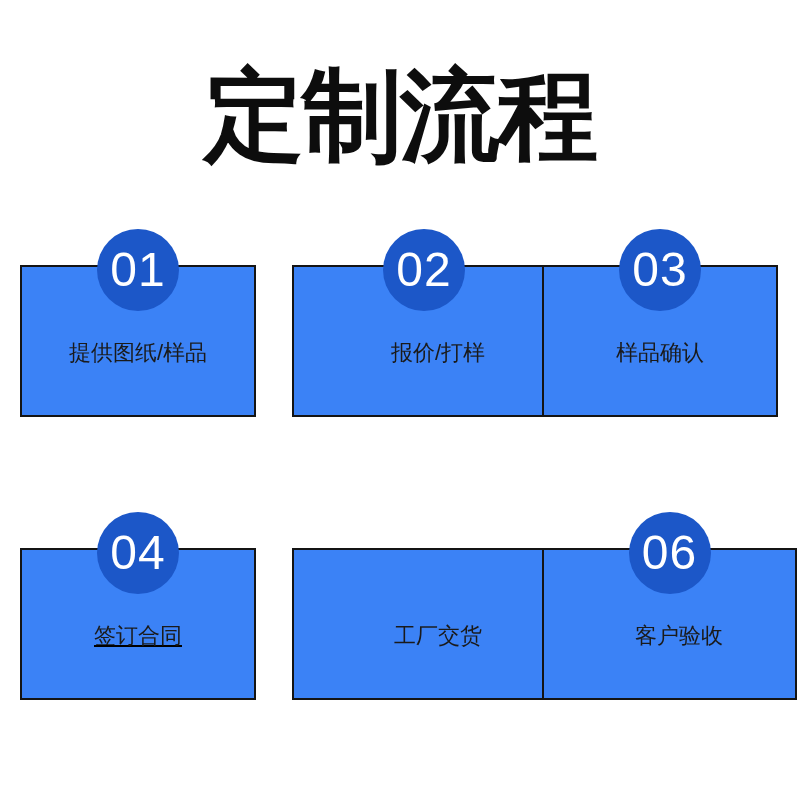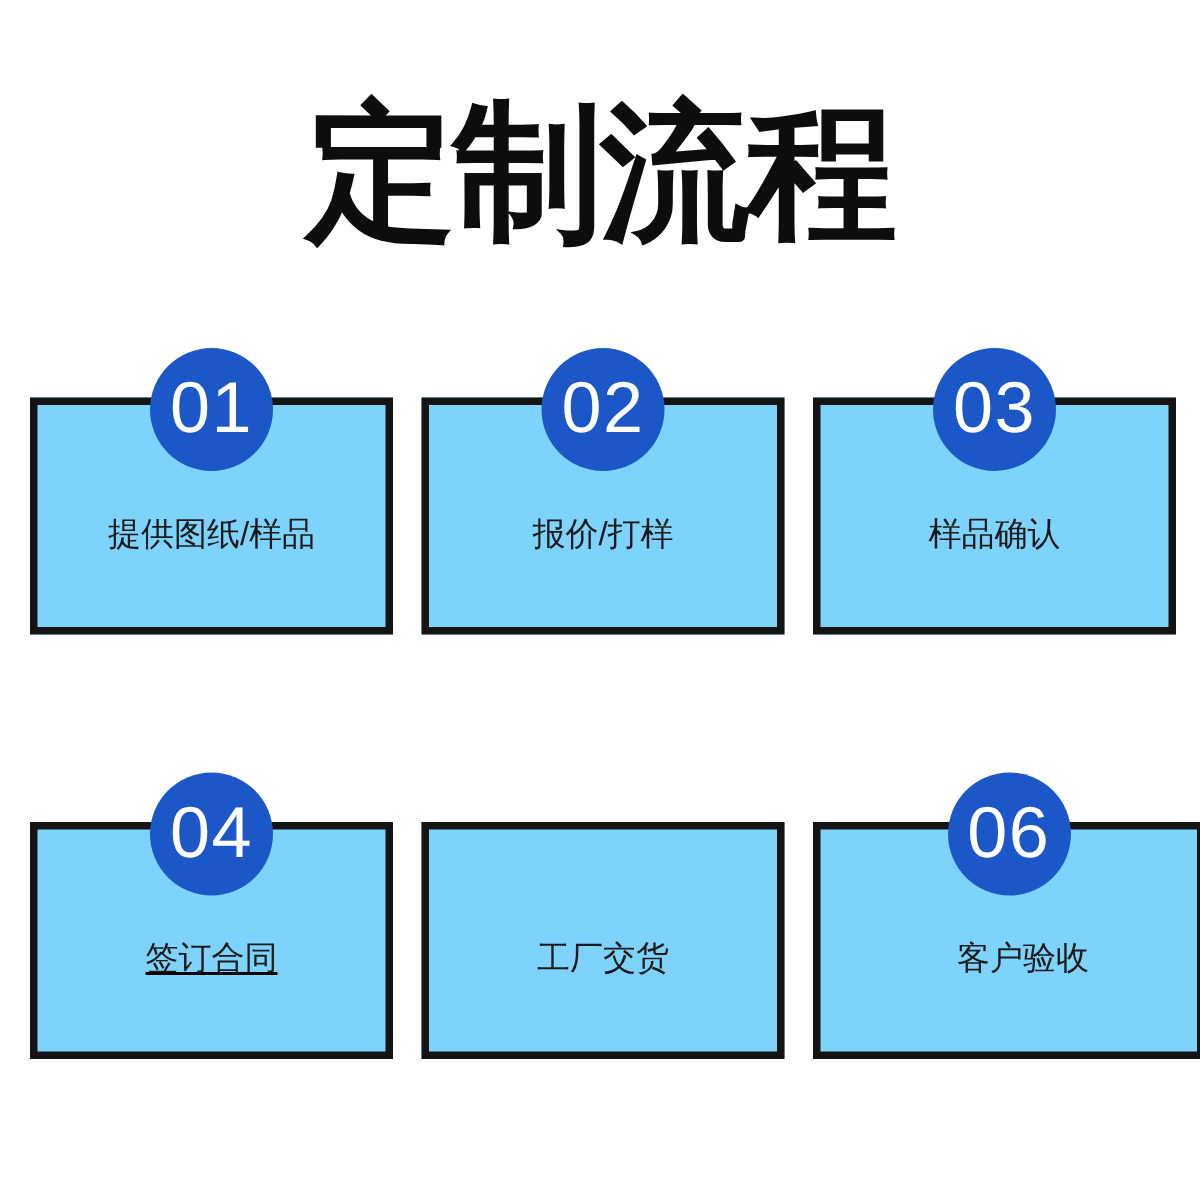--- a/index.html
+++ b/index.html
@@ -23,30 +23,30 @@
     font-size: 100px;
     line-height: 1.1;
     font-weight: 900;
     letter-spacing: -2px;
     color: #0d0d0d;
   }
   .step-card {
     position: absolute;
     width: 232px;          
     height: 148px;         
-    border: 5px solid #f9a8d4;
-    background: #7dd3fc;
+    border: 2px solid #f9a8d4;
+    background: #3b82f6;
     display: flex;
     align-items: center;
     justify-content: center;
     box-sizing: content-box;
   }
   
   .col-0 { left: 20px; }
-  .col-1 { left: 281px; }
+  .col-1 { left: 292px; padding-left: 28px; }
   .col-2 { left: 542px; }
   
   .row-0 { top: 265px; }
   .row-1 { top: 548px; }
 
   .step-badge {
     position: absolute;
     top: -38px;
     left: 50%;
     transform: translateX(-50%);

